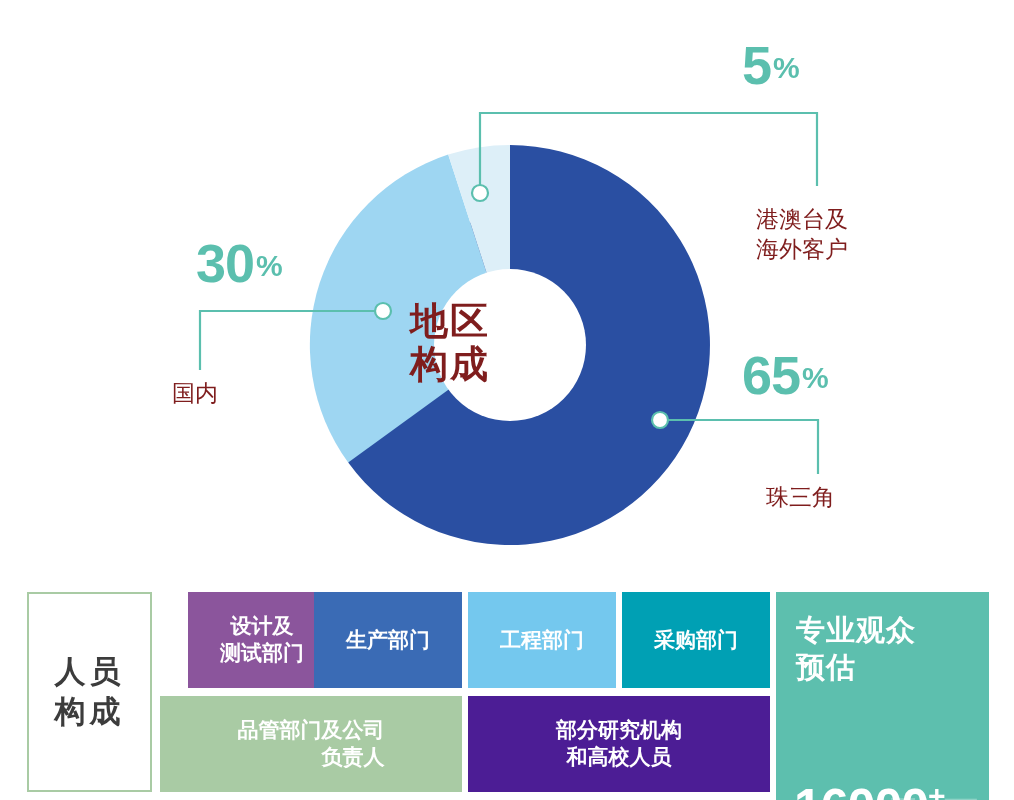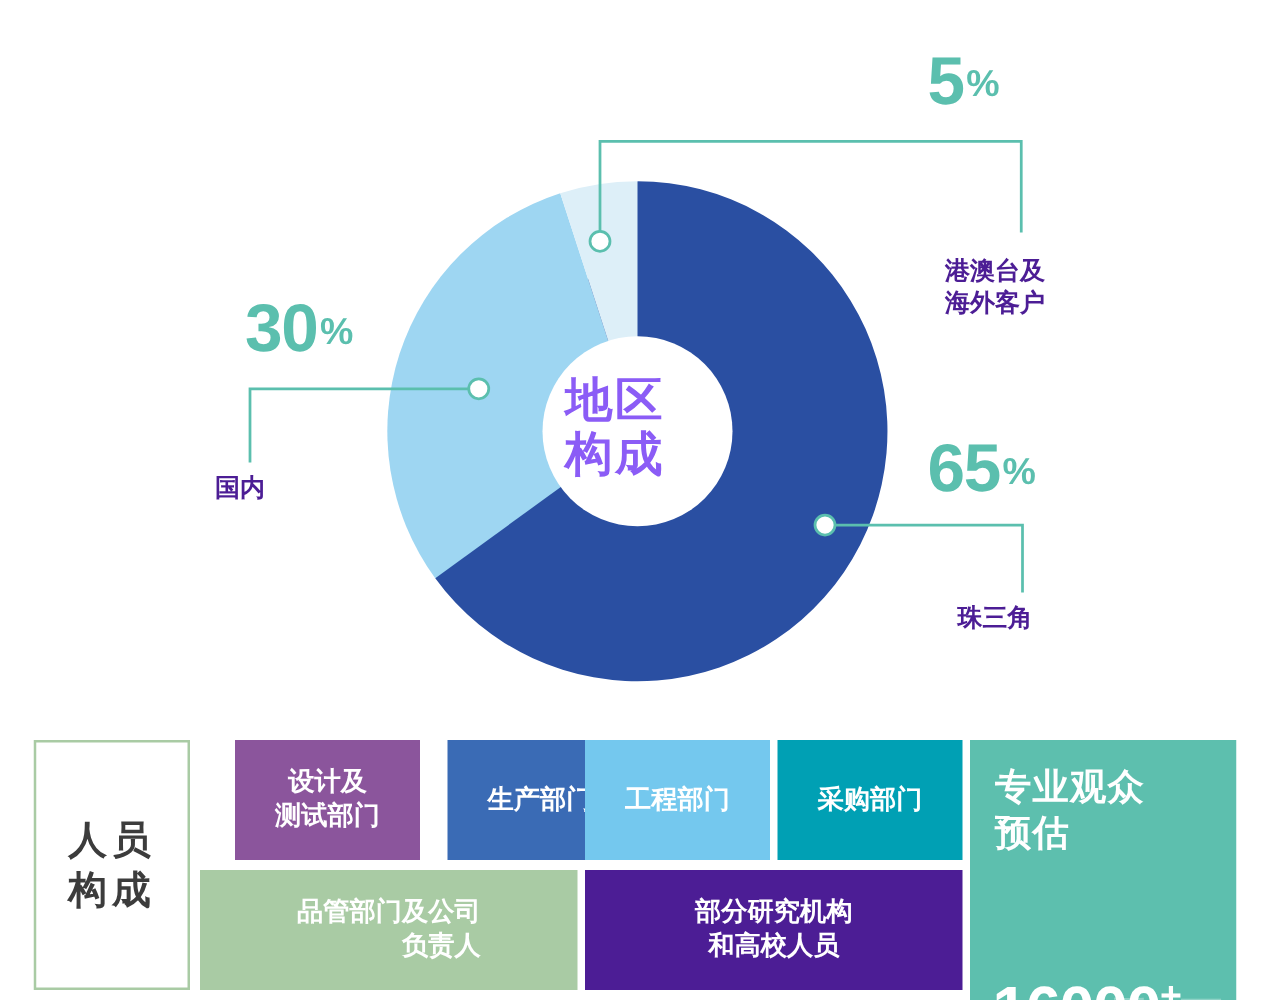--- a/index.html
+++ b/index.html
@@ -19,31 +19,31 @@
   }
   .pct .num{font-size:54px;}
   .pct .sym{font-size:30px;vertical-align:super;font-weight:bold;margin-left:2px;}
 
   #pct-5{left:742px;top:38px;}
   #pct-30{left:196px;top:236px;}
   #pct-65{left:742px;top:348px;}
 
   
   .catlabel{
-    position:absolute;color:#4c1d95;font-weight:bold;font-size:20px;
+    position:absolute;color:#7f1d1d;font-weight:normal;font-size:23px;
     line-height:1.32;white-space:nowrap;
   }
   #label-overseas{left:756px;top:204px;}
   #label-domestic{left:172px;top:378px;}
   #label-prd{left:766px;top:482px;}
 
   
   #center-label{
-    position:absolute;left:392px;top:300px;width:200px;text-align:center;
-    color:#8b5cf6;font-weight:bold;font-size:38px;line-height:1.12;
+    position:absolute;left:410px;top:300px;width:200px;
+    color:#7f1d1d;font-weight:bold;font-size:38px;line-height:1.12;
     letter-spacing:2px;
   }
 
   
   #staff-section{position:absolute;left:27px;top:592px;width:962px;height:202px;}
 
   #staff-title-box{
     position:absolute;left:0;top:0;width:125px;height:200px;
     border:2px solid #a9cba4;background:#ffffff;box-sizing:border-box;
     display:flex;align-items:center;justify-content:center;
@@ -53,21 +53,21 @@
     text-align:center;letter-spacing:4px;
   }
 
   .cell{
     position:absolute;display:flex;align-items:center;justify-content:center;
     text-align:center;color:#ffffff;font-weight:bold;font-size:21px;
     line-height:1.28;box-sizing:border-box;
   }
 
   #cell-design    {left:133px; top:0;   width:148px;height:96px; background:#8b559c;margin-left:28px;}
-  #cell-production{left:287px; top:0;   width:148px;height:96px; background:#3a6bb5;margin-left:44px;}
+  #cell-production{left:287px; top:0;   width:148px;height:96px; background:#3a6bb5;}
   #cell-engineer  {left:441px; top:0;   width:148px;height:96px; background:#74c8ee;}
   #cell-purchase  {left:595px; top:0;   width:148px;height:96px; background:#00a0b4;}
 
   #cell-quality   {left:133px; top:104px;width:302px;height:96px;background:#a9cba4;text-align:right;}
   #cell-research  {left:441px; top:104px;width:302px;height:96px;background:#4c1d95;}
 
   #cell-visitors{
     left:749px;top:0;width:213px;height:252px;background:#5dbfae;
     position:absolute;overflow:hidden;
   }

